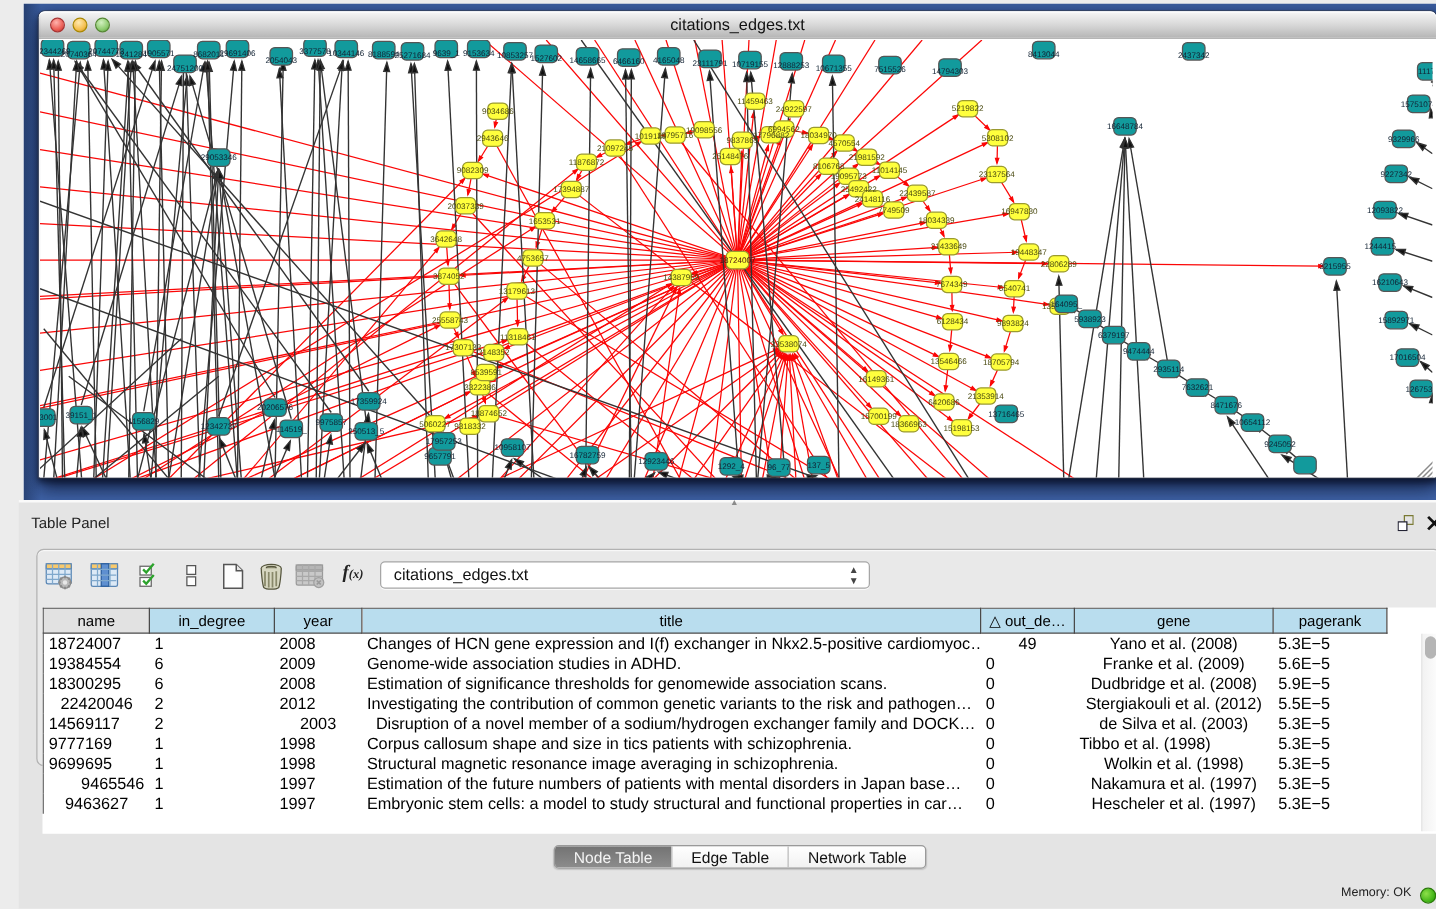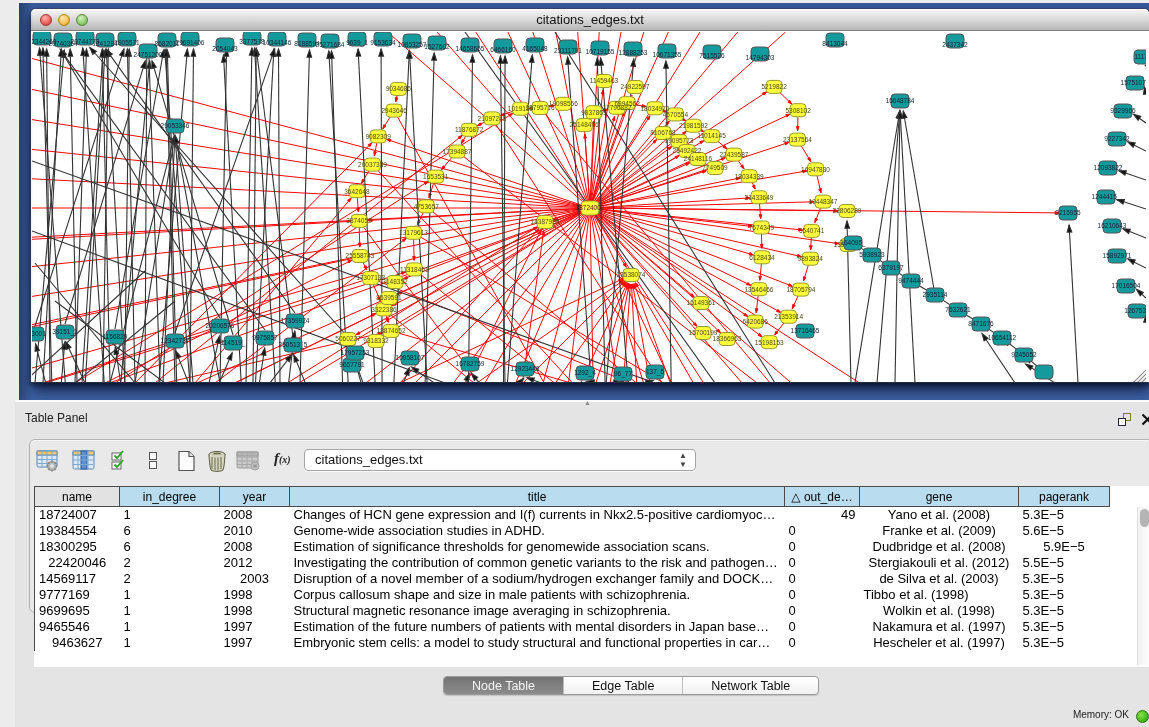--- a/index.html
+++ b/index.html
@@ -66,21 +66,21 @@
   .vscroll { position:absolute; right:1px; top:21px; width:14px; height:158px;
     background:linear-gradient(90deg,#f2f2f2,#fdfdfd); border-left:1px solid #e0e0e0; }
   .vthumb { position:absolute; left:2px; top:2px; width:9px; height:18px;
     background:#b5b5b5; border-radius:5px; }
 
   
   #tabs { position:absolute; left:428px; top:276px; height:19px; display:flex;
     border:1px solid #9a9a9a; border-radius:4px; overflow:hidden;
     background:linear-gradient(#fff,#f1f1f1); font-size:12.5px; line-height:18px;
     box-shadow:0 1px 1px rgba(0,0,0,.15); }
-  #tabs .seg { padding:0 28px; color:#111; }
+  #tabs .seg { padding:0 15px; color:#111; }
   #tabs .sel { background:linear-gradient(#737373,#8c8c8c); color:#f4f4f4; }
   #tabs .sep { width:1px; background:#bbb; }
 
   #memok { position:absolute; right:35px; top:309px; font-size:10px; color:#222; }
   #memdot { position:absolute; left:1121px; top:310px; width:13px; height:13px;
     border-radius:50%; background:radial-gradient(circle at 4px 4px,#8ee04a,#3cb014 70%,#2c880c);
     border:1px solid #2a7a0a; }
 </style>
 </head>
 <body>
@@ -977,81 +977,81 @@
                 <th class="">△ out_de…</th>
                 <th class="">gene</th>
                 <th class="">pagerank</th>
               </tr>
             </thead>
             <tbody>
               <tr>
                 <td style="text-align:left">18724007</td>
                 <td style="text-align:left">1</td>
                 <td style="text-align:left">2008</td>
-                <td style="text-align:left">Changes of HCN gene expression and I(f) currents in Nkx2.5‑positive cardiomyoc…</td>
-                <td style="text-align:right">49</td>
+                <td style="text-align:left">Changes of HCN gene expression and I(f) exchanger in Nkx2.5‑positive cardiomyoc…</td>
+                <td style="text-align:center">49</td>
                 <td style="text-align:center">Yano et al. (2008)</td>
                 <td style="text-align:left">5.3E−5</td>
               </tr>
               <tr>
                 <td style="text-align:left">19384554</td>
                 <td style="text-align:left">6</td>
-                <td style="text-align:left">2010</td>
+                <td style="text-align:left">2009</td>
                 <td style="text-align:left">Genome‑wide association studies in ADHD.</td>
                 <td style="text-align:left">0</td>
                 <td style="text-align:center">Franke et al. (2009)</td>
                 <td style="text-align:left">5.6E−5</td>
               </tr>
               <tr>
                 <td style="text-align:left">18300295</td>
                 <td style="text-align:left">6</td>
                 <td style="text-align:left">2008</td>
                 <td style="text-align:left">Estimation of significance thresholds for genomewide association scans.</td>
                 <td style="text-align:left">0</td>
                 <td style="text-align:center">Dudbridge et al. (2008)</td>
-                <td style="text-align:center">5.9E−5</td>
+                <td style="text-align:left">5.9E−5</td>
               </tr>
               <tr>
                 <td style="text-align:center">22420046</td>
                 <td style="text-align:left">2</td>
                 <td style="text-align:left">2012</td>
                 <td style="text-align:left">Investigating the contribution of common genetic variants to the risk and pathogen…</td>
                 <td style="text-align:left">0</td>
                 <td style="text-align:center">Stergiakouli et al. (2012)</td>
                 <td style="text-align:left">5.5E−5</td>
               </tr>
               <tr>
                 <td style="text-align:left">14569117</td>
                 <td style="text-align:left">2</td>
                 <td style="text-align:center">2003</td>
-                <td style="text-align:left">Disruption of a novel member of a sodium/hydrogen exchanger family and DOCK…</td>
+                <td style="text-align:right">Disruption of a novel member of a sodium/hydrogen exchanger family and DOCK…</td>
                 <td style="text-align:left">0</td>
                 <td style="text-align:center">de Silva et al. (2003)</td>
                 <td style="text-align:left">5.3E−5</td>
               </tr>
               <tr>
                 <td style="text-align:left">9777169</td>
                 <td style="text-align:left">1</td>
                 <td style="text-align:left">1998</td>
-                <td style="text-align:left">Corpus callosum shape and size in male patients with schizophrenia.</td>
+                <td style="text-align:left">Corpus callosum shape and size in tics patients with schizophrenia.</td>
                 <td style="text-align:left">0</td>
                 <td style="text-align:left">Tibbo et al. (1998)</td>
                 <td style="text-align:left">5.3E−5</td>
               </tr>
               <tr>
                 <td style="text-align:left">9699695</td>
                 <td style="text-align:left">1</td>
                 <td style="text-align:left">1998</td>
                 <td style="text-align:left">Structural magnetic resonance image averaging in schizophrenia.</td>
                 <td style="text-align:left">0</td>
                 <td style="text-align:center">Wolkin et al. (1998)</td>
                 <td style="text-align:left">5.3E−5</td>
               </tr>
               <tr>
-                <td style="text-align:left">9465546</td>
+                <td style="text-align:right">9465546</td>
                 <td style="text-align:left">1</td>
                 <td style="text-align:left">1997</td>
                 <td style="text-align:left">Estimation of the future numbers of patients with mental disorders in Japan base…</td>
                 <td style="text-align:left">0</td>
                 <td style="text-align:center">Nakamura et al. (1997)</td>
                 <td style="text-align:left">5.3E−5</td>
               </tr>
               <tr>
                 <td style="text-align:center">9463627</td>
                 <td style="text-align:left">1</td>

